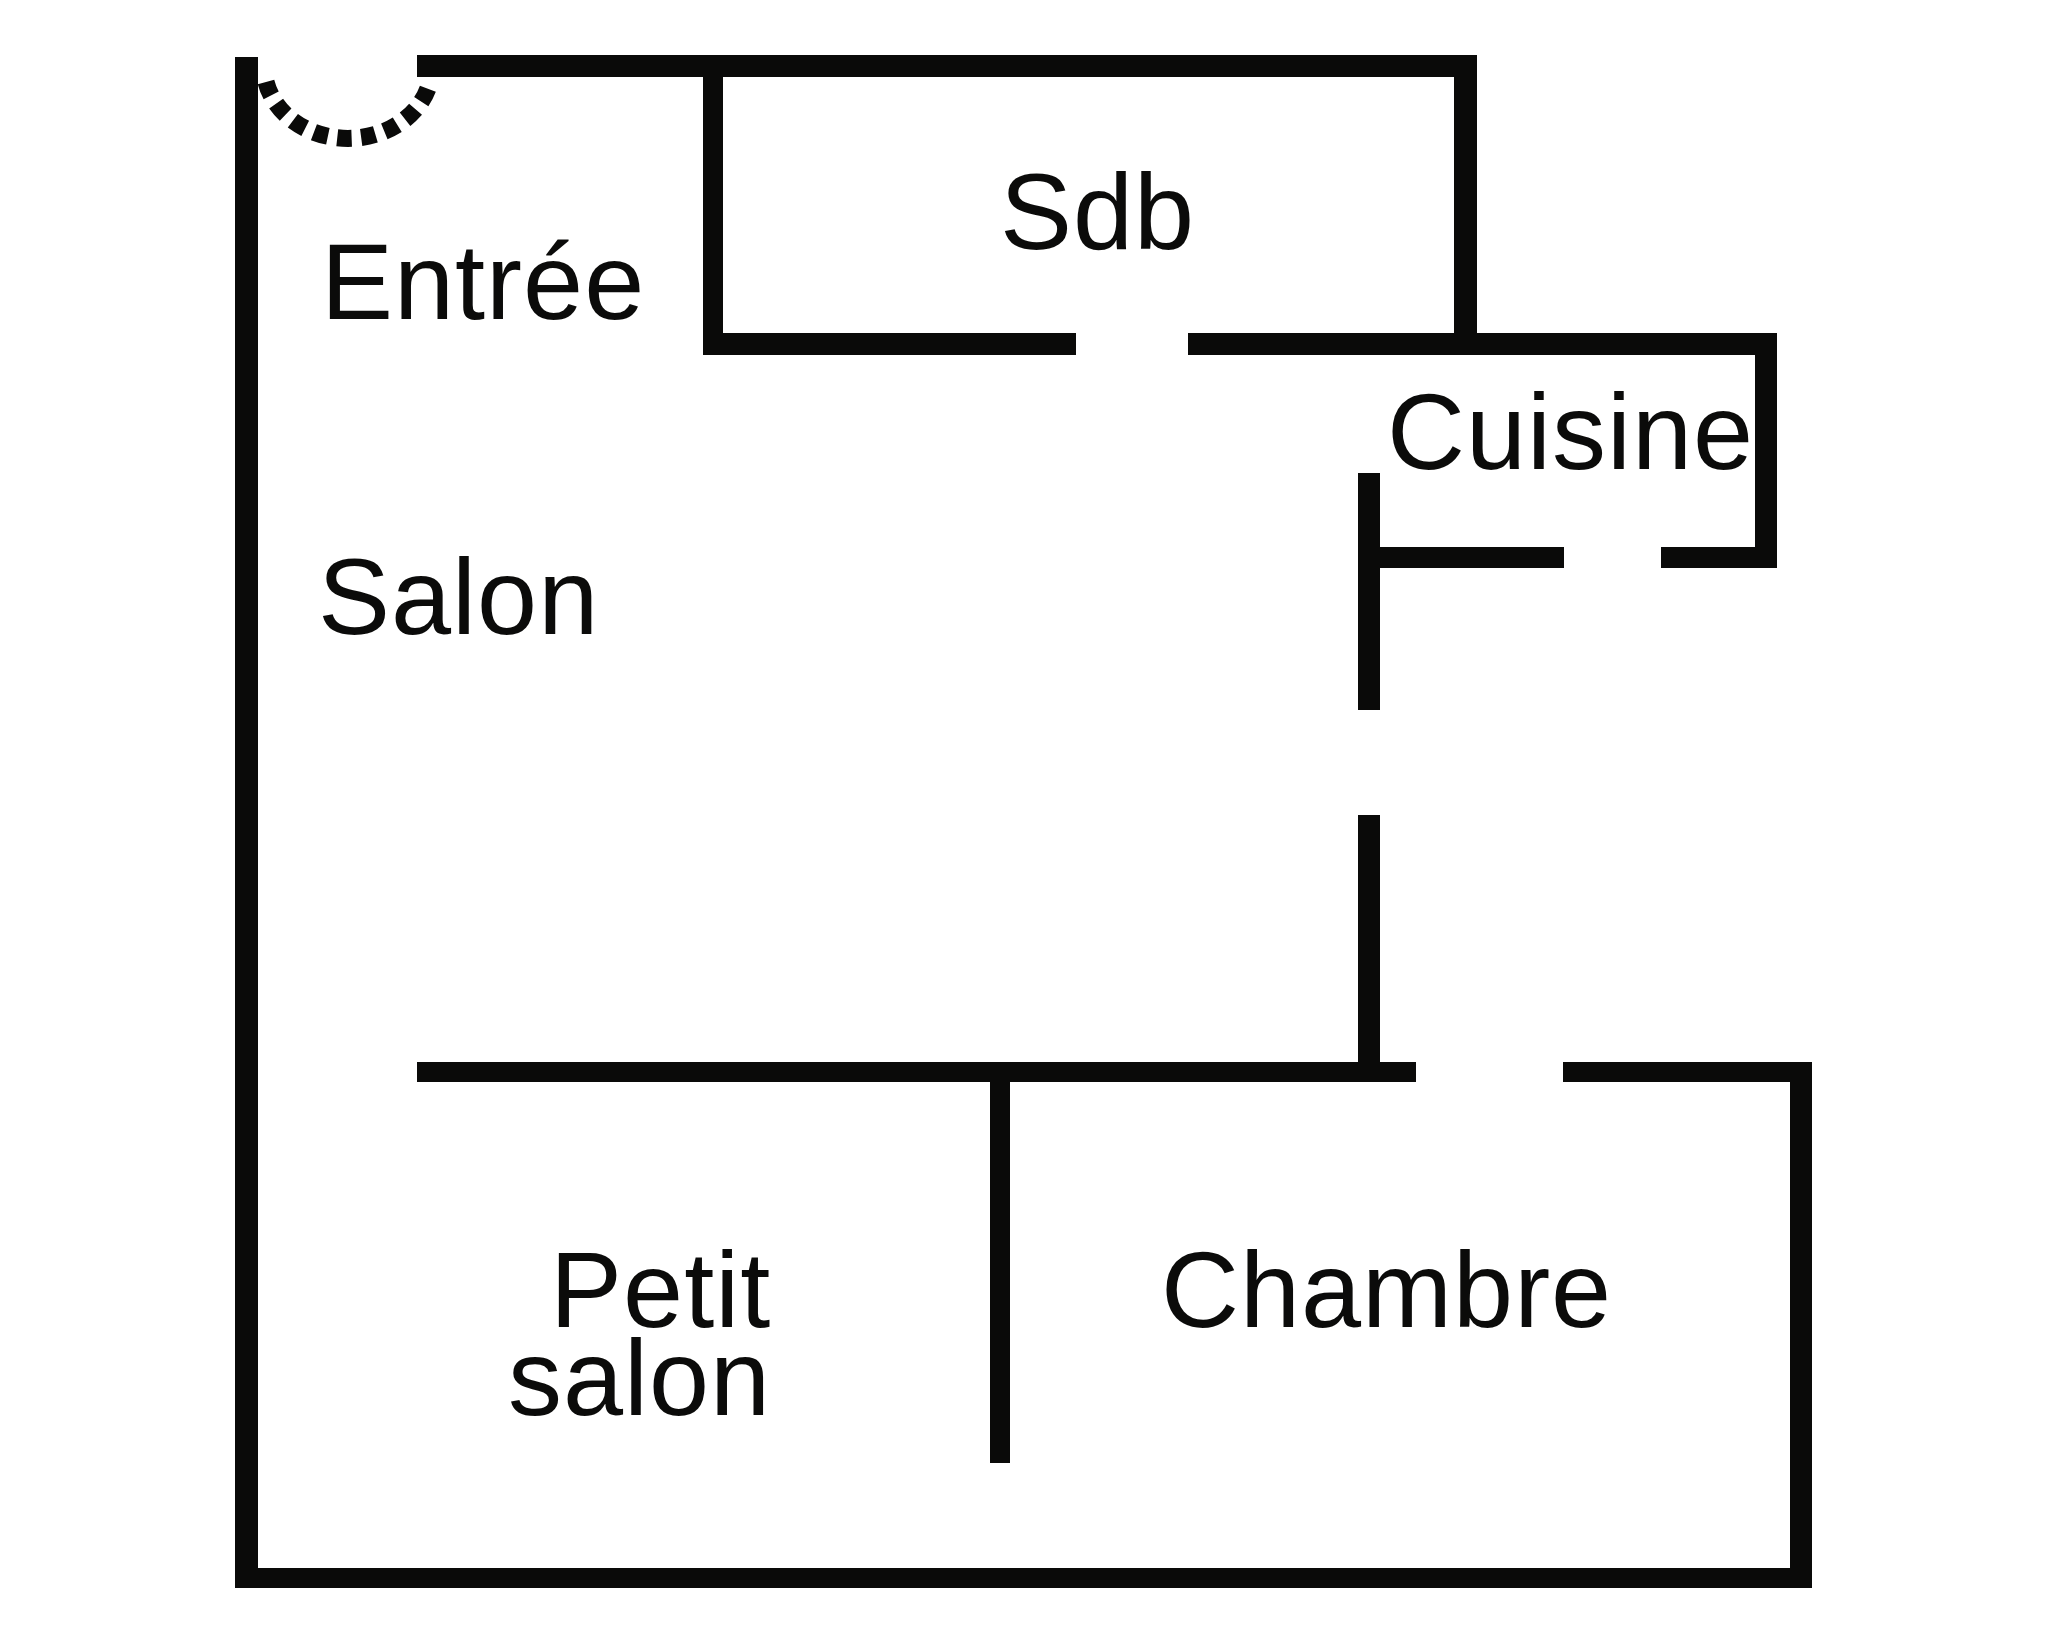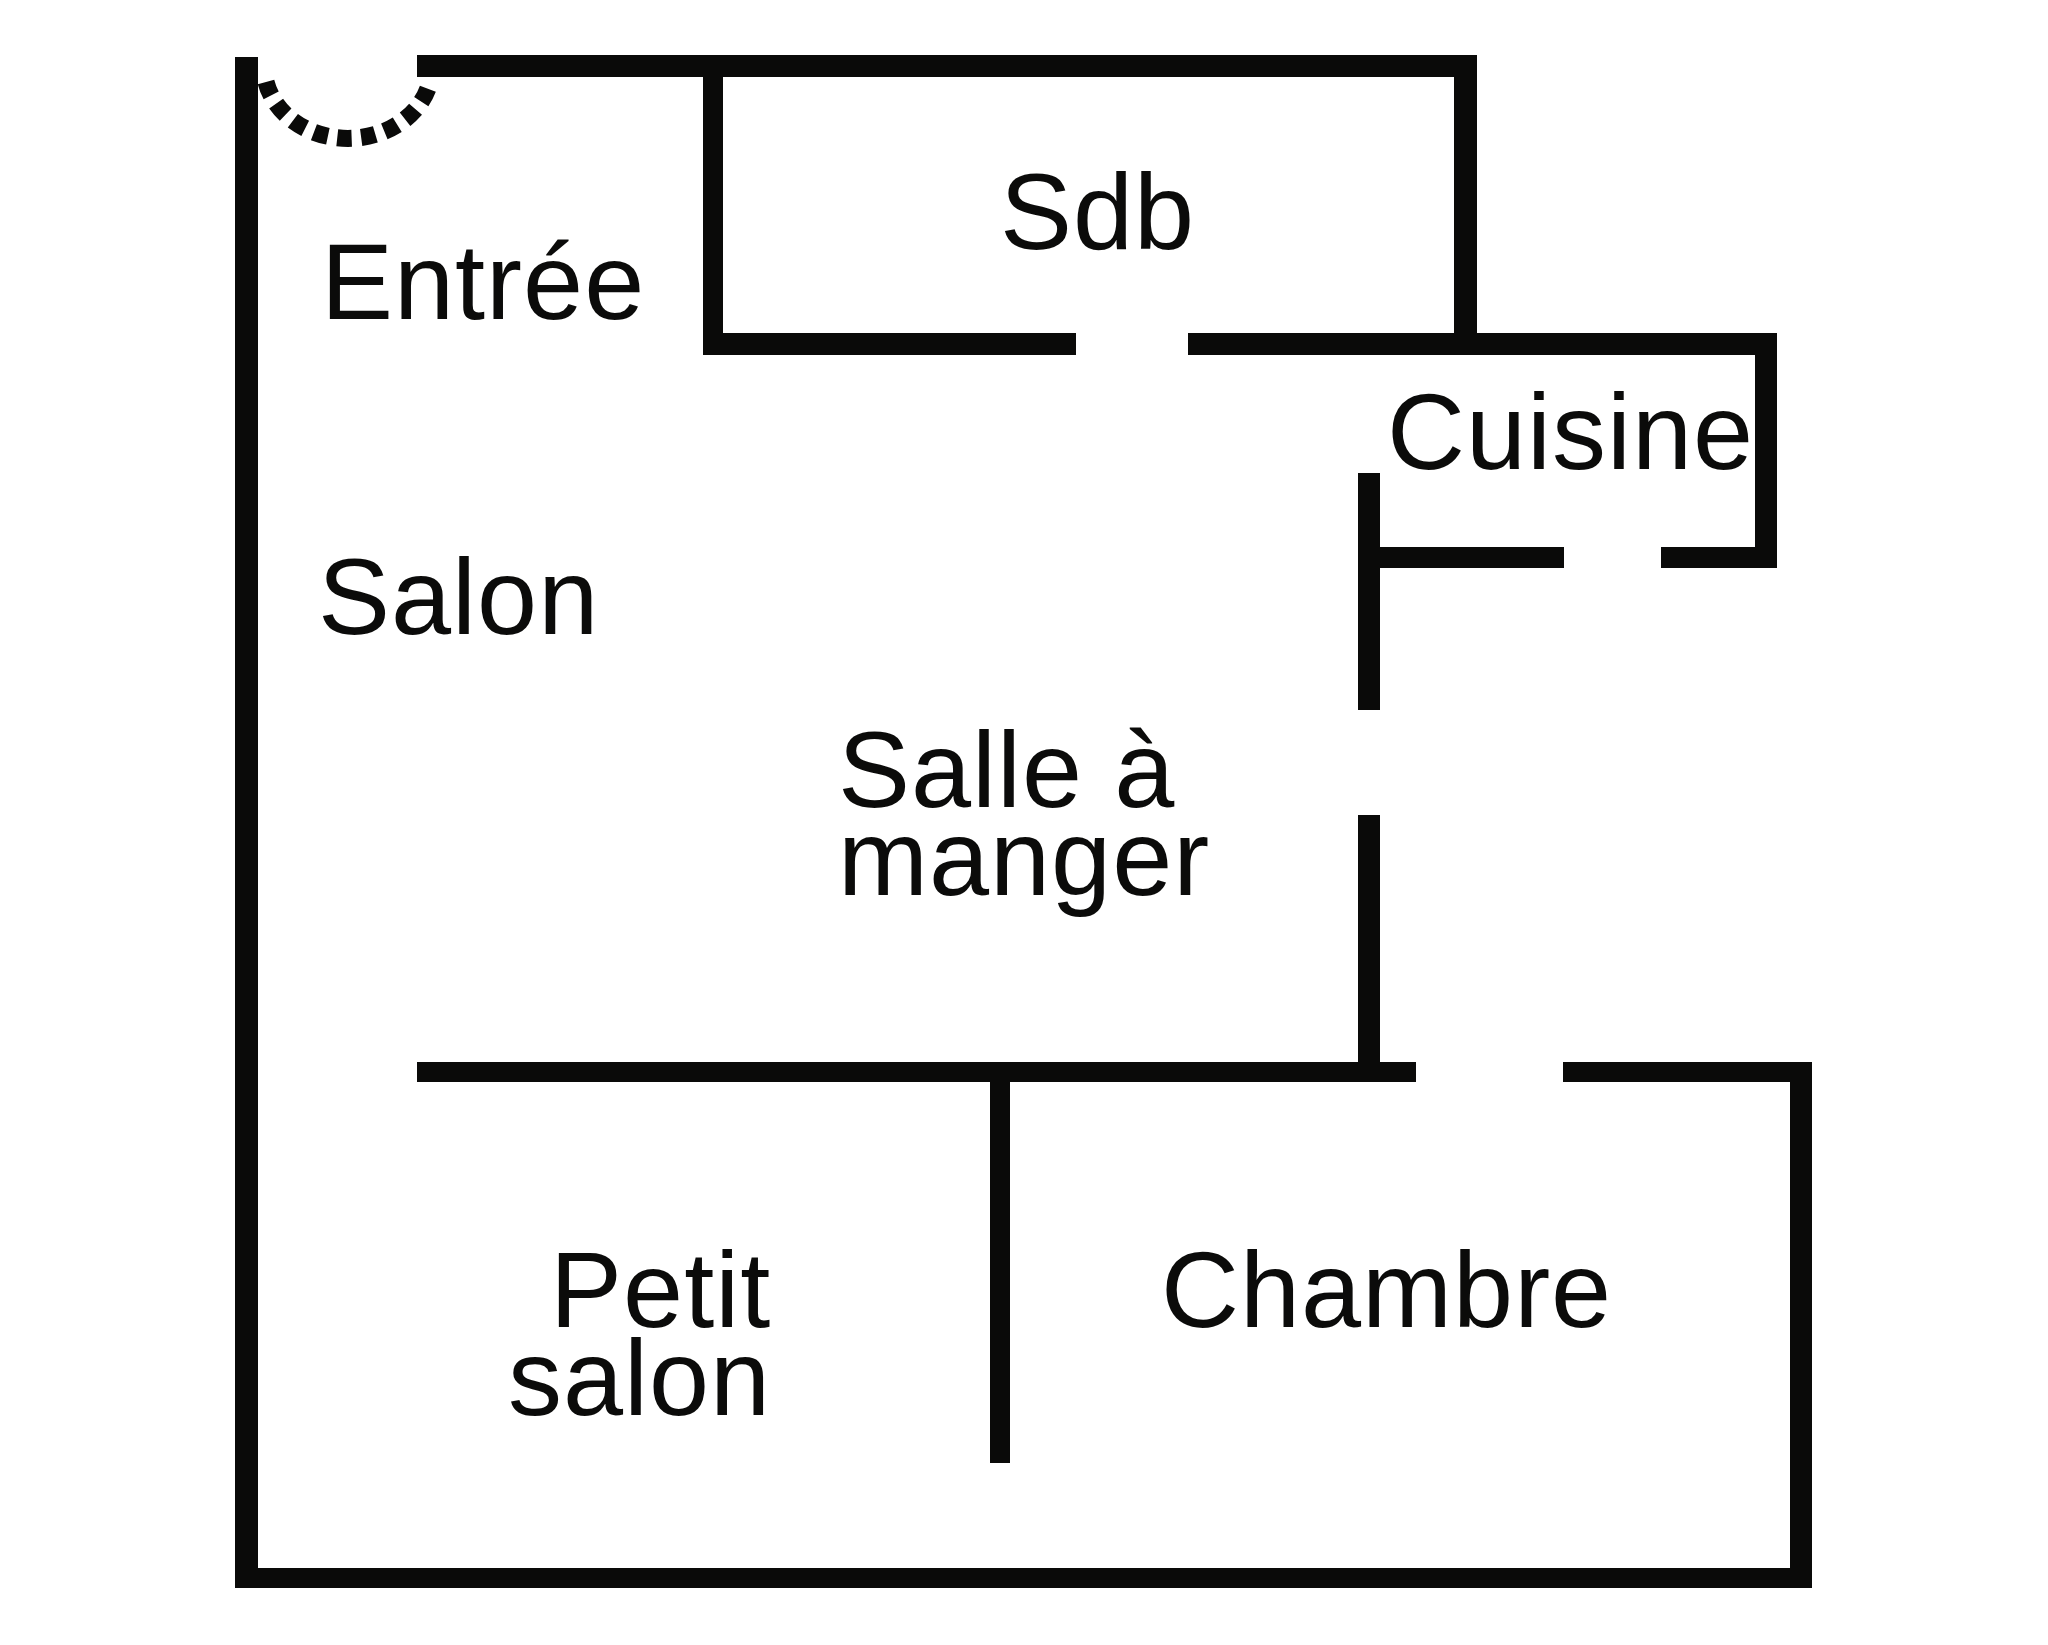--- a/index.html
+++ b/index.html
@@ -68,19 +68,17 @@
   <div class="wall" style="left:990px; top:1082px; width:20px; height:381px;"></div>
 
   <svg class="door-arc" width="520" height="220" viewBox="0 0 520 220">
     <path d="M 266 82 A 84 72 0 0 0 430 82"></path>
   </svg>
 
   <div class="room-label" style="left:321px; top:238px;">Entrée</div>
   <div class="room-label" style="left:1387px; top:388px;">Cuisine</div>
   <div class="room-label" style="left:1000px; top:168px;">Sdb</div>
   <div class="room-label" style="left:318px; top:553px;">Salon</div>
-  <div class="room-label" style="left:838px; top:726px;">Salle à
-manger</div>
   <div class="room-label" style="left:508px; top:1246px;text-align:right;">Petit
 salon</div>
   <div class="room-label" style="left:1145px; top:1246px;margin-left:16px;">Chambre</div>
 
 </div>
 
 </body></html>

